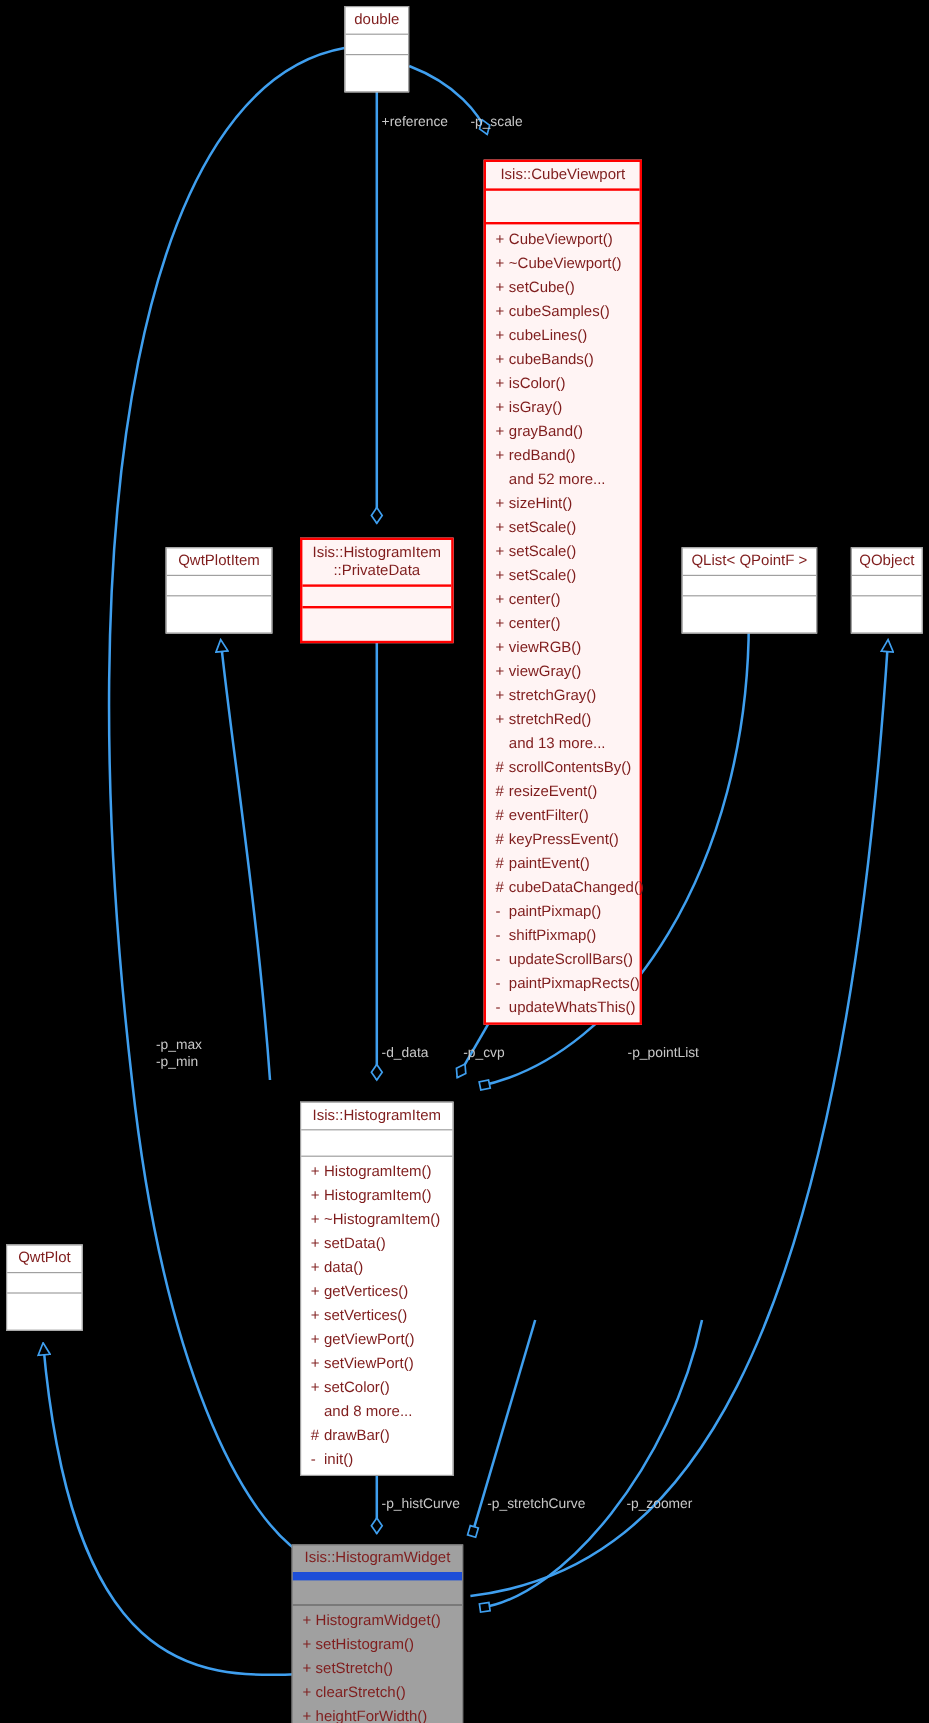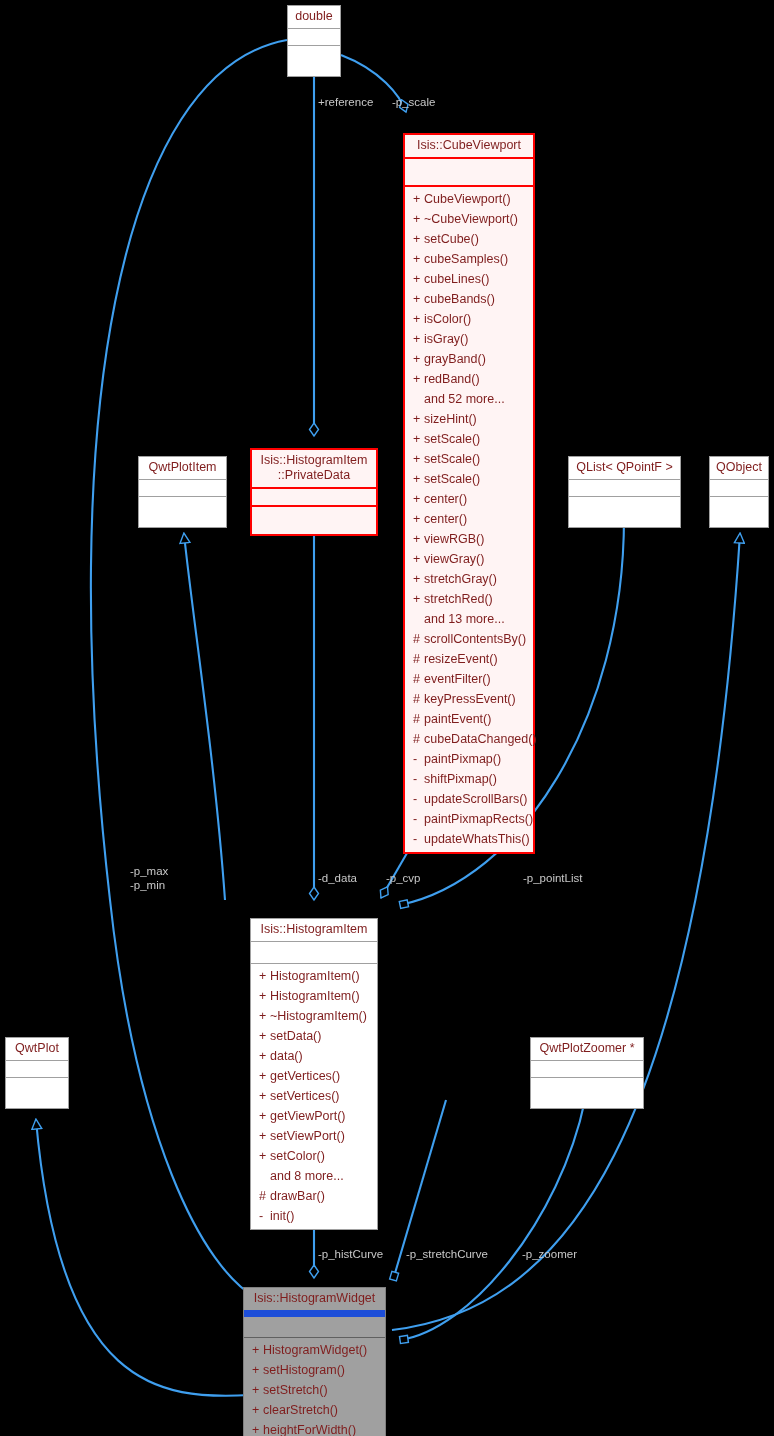--- a/index.html
+++ b/index.html
@@ -221,25 +221,20 @@
       </div>
   </div>
 
   <div class="node" style="left:5px; top:1037px; width:64px;">
     <div class="title">QwtPlot</div>
     <div class="attrs"></div>
     <div class="ops" style="min-height:25px;"></div>
   </div>
 
 
-  <div class="node" style="left:530px; top:1037px; width:114px;">
-    <div class="title">QwtPlotZoomer *</div>
-    <div class="attrs"></div>
-    <div class="ops" style="min-height:25px;"></div>
-  </div>
 
   <div class="node grey" style="left:243px; top:1287px; width:143px;">
     <div class="title">Isis::HistogramWidget</div>
     <div class="attrs" style="height:20px;"></div>
     <div class="ops">
         <div class="row"><span class="vis">+</span><span>HistogramWidget()</span></div>
         <div class="row"><span class="vis">+</span><span>setHistogram()</span></div>
         <div class="row"><span class="vis">+</span><span>setStretch()</span></div>
         <div class="row"><span class="vis">+</span><span>clearStretch()</span></div>
         <div class="row"><span class="vis">+</span><span>heightForWidth()</span></div>

